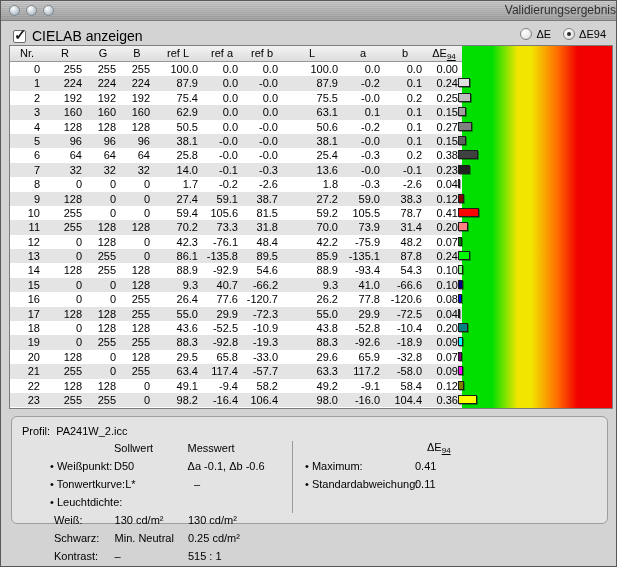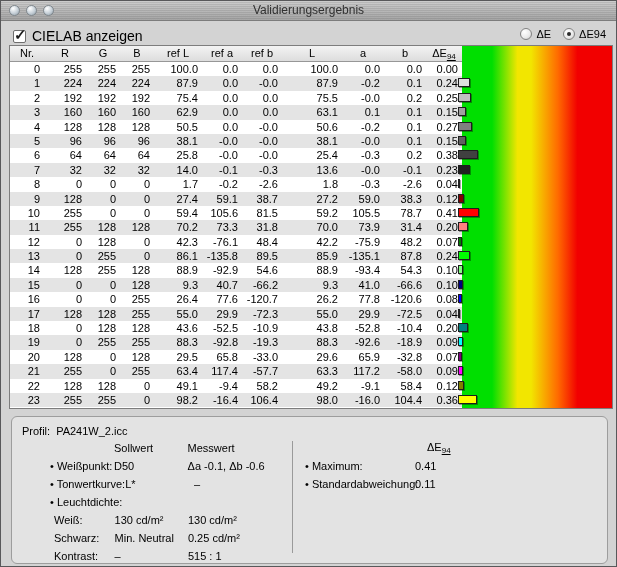--- a/index.html
+++ b/index.html
@@ -17,21 +17,21 @@
     border-bottom:1px solid #7c7c7c;
     display:flex; align-items:center;
   }
   .traffic {
     width:11px; height:11px; border-radius:50%;
     border:1px solid #7f878d; margin-left:6px; flex:0 0 auto;
     background:radial-gradient(circle at 35% 28%, #ffffff, #c6d0d8 55%, #8e9ba4);
   }
   .traffic:first-child { margin-left:8px; }
   .wtitle {
-    position:absolute; left:0; right:0; text-align:center;
+    position:absolute; left:0; right:0; text-align:right;
     font-size:12px; color:#303030; line-height:19px;
   }
   
   .topbar { position:absolute; left:0; right:0; top:20px; height:24px; }
   .chkwrap { position:absolute; left:12px; top:7px; display:flex; align-items:center; gap:6px; }
   .chkbox {
     position:relative; width:13px; height:13px; background:#fff;
     border:1px solid #6e6e6e; border-radius:2px; flex:0 0 auto;
   }
   .chkmark {
@@ -68,21 +68,21 @@
   .c0{width:34px;} .c1{width:42px;} .c2{width:34px;} .c3{width:34px;}
   .c4{width:48px;} .c5{width:40px;} .c6{width:40px;} .c7{width:60px;}
   .c8{width:42px;} .c9{width:42px;} .c10{width:36px;}
   .debar {
     position:absolute; left:448px; top:2px; height:9px; z-index:2;
     border:1px solid #1e1e1e; box-shadow:1px 1px 0 rgba(0,0,0,0.35);
   }
   .subsc { font-size:8px; vertical-align:-2px;text-decoration:underline; }
   
   .panel {
-    position:absolute; left:10px; top:415px; width:597px; height:148px;
+    position:absolute; left:10px; top:415px; width:597px; height:108px;
     background:#e3e3e3; border:1px solid #9d9d9d; border-radius:6px;
     font-size:11px;
   }
   .profline { position:absolute; left:10px; top:8px; }
   .profline .plbl { margin-right:6px; }
   .pgrid { position:absolute; left:0; top:22px; width:278px; }
   .prow { display:flex; height:18px; align-items:center; }
   .plabel { width:118px; padding-left:38px; white-space:nowrap; }
   .prow.indent .plabel { padding-left:42px; }
   .psoll { width:92px; white-space:nowrap; }

